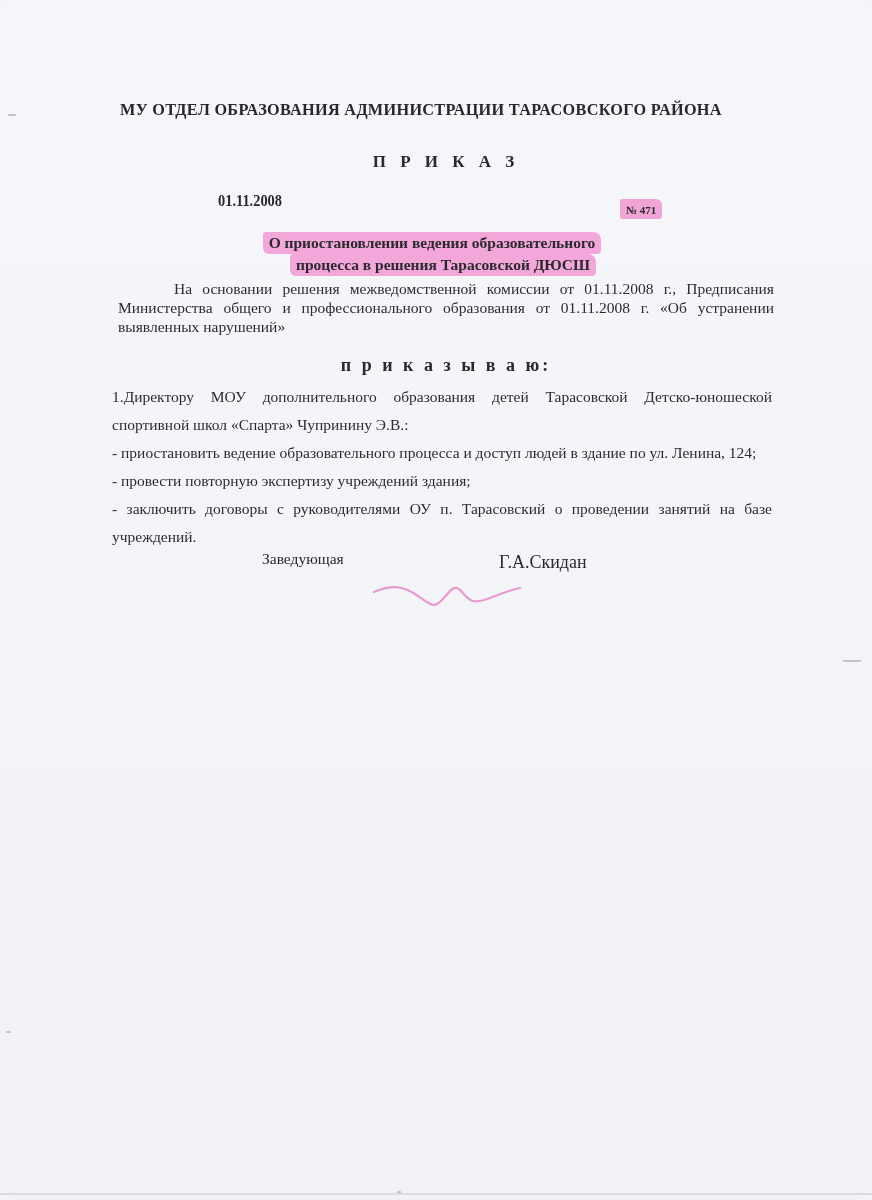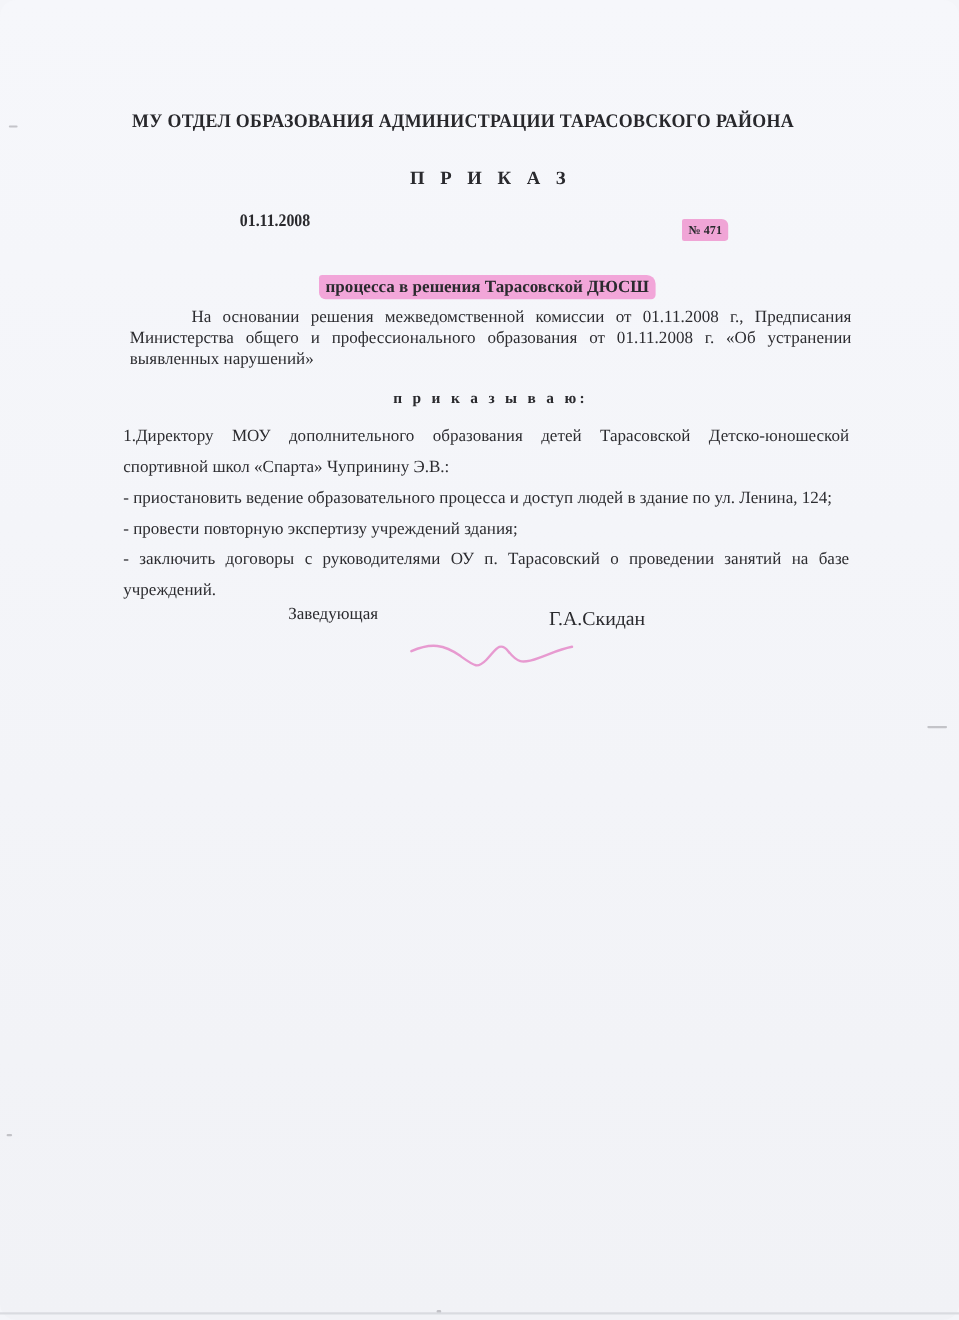--- a/index.html
+++ b/index.html
@@ -86,21 +86,21 @@
       line-height: 19px;
       text-align: justify;
       color: #2c2c30;
     }
     .indent { text-indent: 56px; }
     .orders-heading {
       left: 0; width: 872px; top: 355px;
       text-align: center;
       padding-left: 20px;
       box-sizing: border-box;
-      font-size: 14px;
+      font-size: 18px;
       font-weight: bold;
       letter-spacing: 3px;
     }
     .order-list {
       left: 112px; top: 383px;
       width: 660px;
       white-space: normal;
       font-size: 15.5px;
       line-height: 28px;
       color: #2c2c30;
@@ -143,21 +143,21 @@
 
   <div class="abs doc-type">П Р И К А З</div>
 
   <div class="abs doc-date">01.11.2008</div>
 
   <div class="abs doc-number-wrap">
     <span class="doc-number">№ 471</span>
   </div>
 
   <div class="abs title-block">
-    <br>
+    <span class="title-line l1">О приостановлении ведения образовательного</span><br>
     <span class="title-line l2">процесса в решения Тарасовской ДЮСШ</span>
   </div>
 
   <div class="abs body-text indent">На основании решения межведомственной комиссии от 01.11.2008 г., Предписания Министерства общего и профессионального образования от 01.11.2008 г. «Об устранении выявленных нарушений»</div>
 
   <div class="abs orders-heading">п р и к а з ы в а ю:</div>
 
   <div class="abs order-list">
     <div class="order-line">1.Директору МОУ дополнительного образования детей Тарасовской Детско-юношеской спортивной школ «Спарта» Чупринину Э.В.:</div>
     <div class="order-line">- приостановить ведение образовательного процесса и доступ людей в здание по ул. Ленина, 124;</div>

